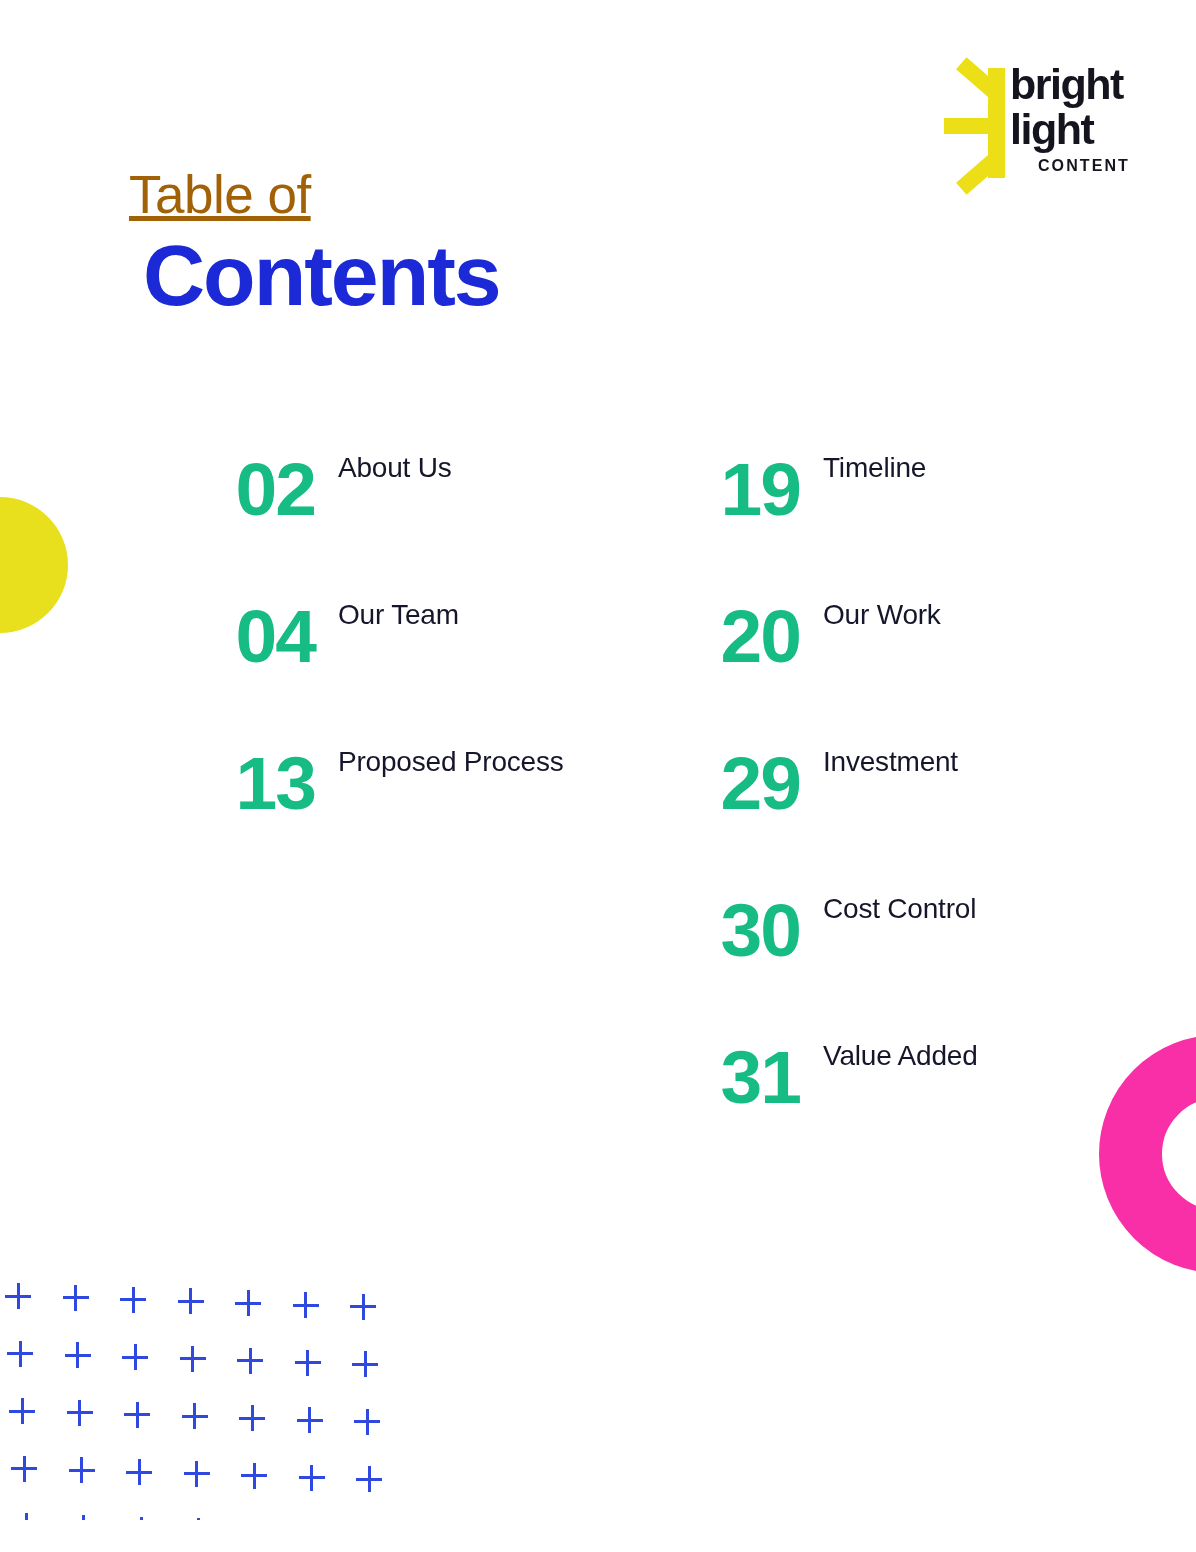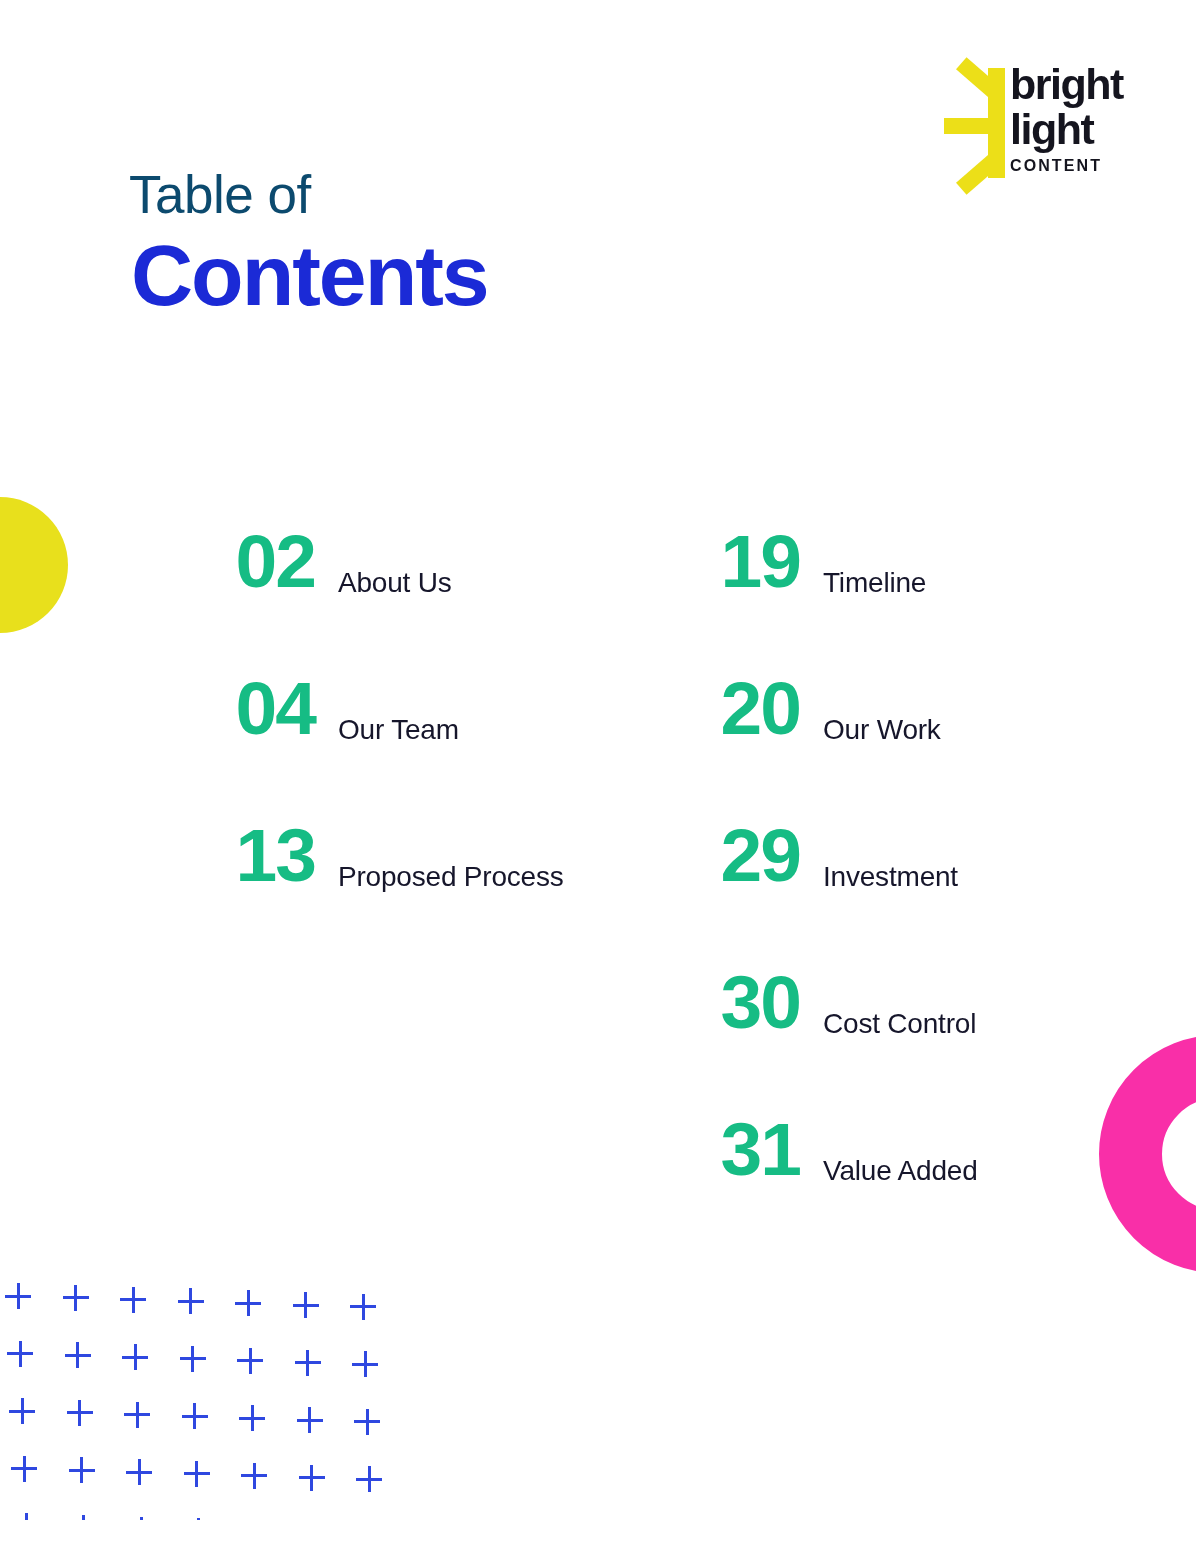--- a/index.html
+++ b/index.html
@@ -132,35 +132,37 @@
     letter-spacing: -1.5px;
     color: #15151f;
   }
   .logo-sub {
     margin-top: 5px;
     font-family: "Liberation Sans", sans-serif;
     font-weight: bold;
     font-size: 16px;
     letter-spacing: 2.1px;
     color: #15151f;
+    text-align: right;
   }
 
   
   .heading { position: absolute; left: 129px; top: 166px; }
   .heading-top {
     font-family: "Liberation Sans", sans-serif;
     font-weight: 400;
     font-size: 53px;
     line-height: 58px;
     letter-spacing: -0.5px;
-    color: #0c4a6e;
+    color: #a16207;
+    text-decoration: underline;
   }
   .heading-main {
     margin-top: 4px;
-    margin-left: 2px;
+    margin-left: 14px;
     font-family: "Liberation Sans", sans-serif;
     font-weight: bold;
     font-size: 86px;
     line-height: 95px;
     letter-spacing: -2px;
     color: #1b2ad6;
   }
 
   
   .toc {
@@ -173,21 +175,21 @@
     position: absolute;
     top: 0;
   }
   .toc-col.left  { left: 120px;  width: 420px; }
   .toc-col.right { left: 605px;  width: 420px; }
 
   .toc-item {
     position: relative;
     height: 147px;
     display: flex;
-    align-items: flex-end;
+    align-items: flex-start;
   }
   .toc-num {
     width: 195px;
     text-align: right;
     flex: 0 0 195px;
     font-family: "Liberation Sans", sans-serif;
     font-weight: bold;
     font-size: 75px;
     line-height: 75px;
     letter-spacing: -2px;

